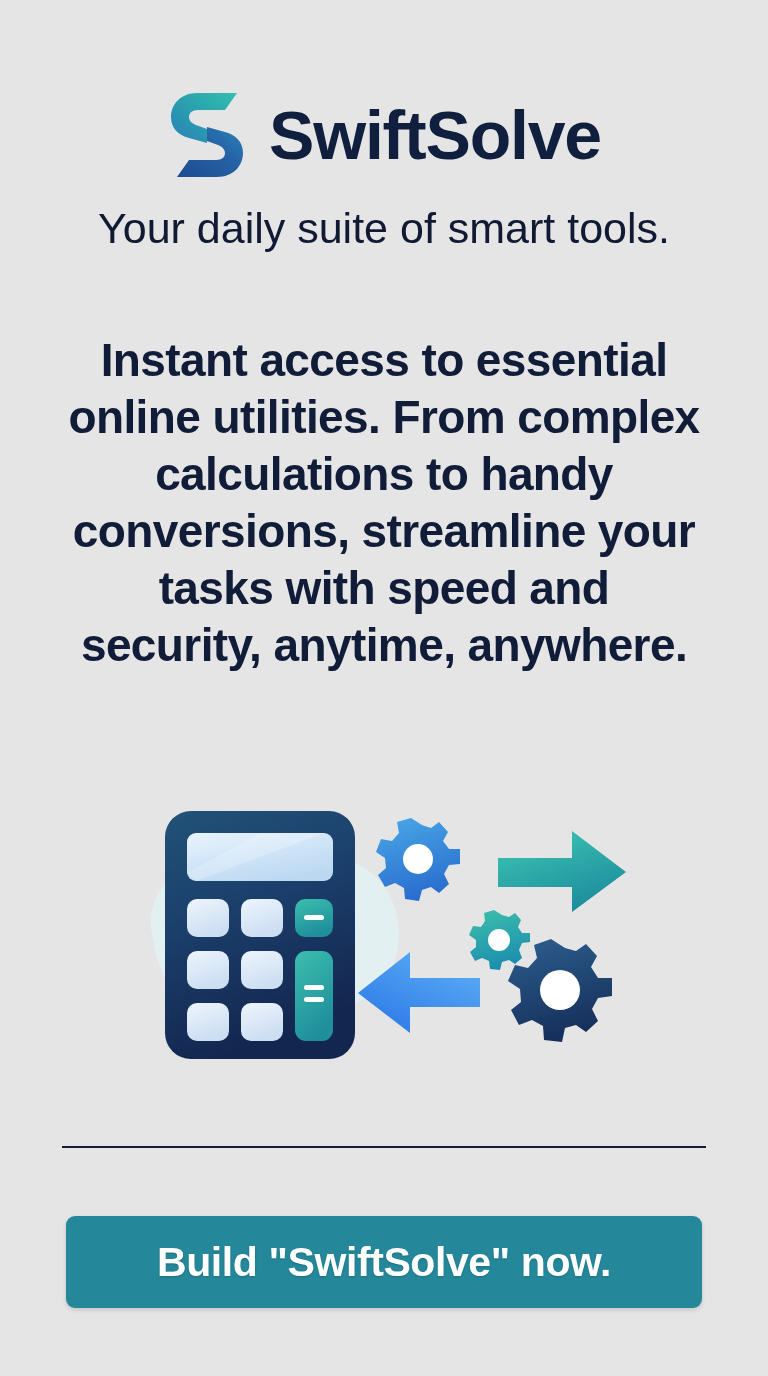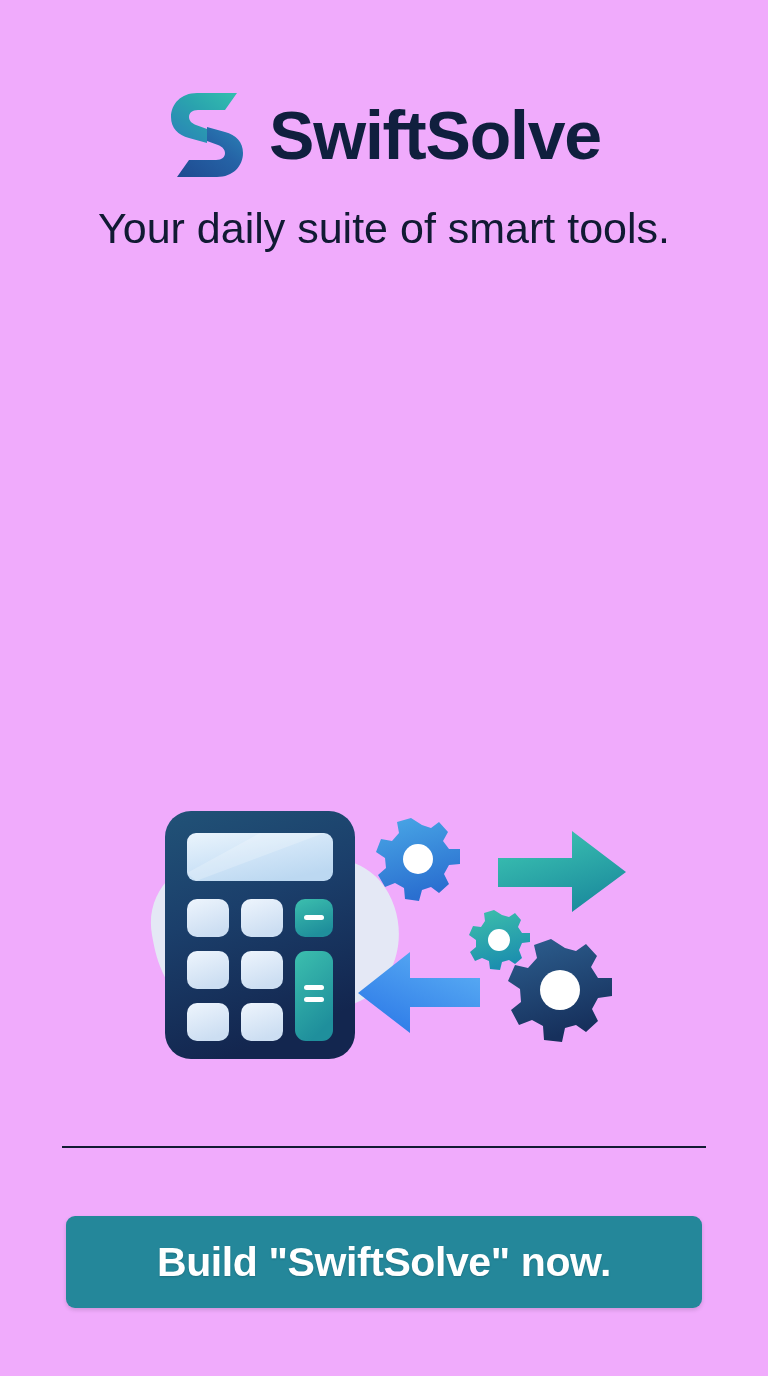--- a/index.html
+++ b/index.html
@@ -12,21 +12,21 @@
     height: 1376px;
     overflow: hidden;
     font-family: "Liberation Sans", sans-serif;
     -webkit-font-smoothing: antialiased;
   }
 
   .page {
     position: relative;
     width: 768px;
     height: 1376px;
-    background: #f0abfc;
+    background: #e5e5e5;
     box-sizing: border-box;
   }
 
   
   .brand-row {
     position: absolute;
     top: 82px;
     left: 0;
     width: 768px;
     height: 106px;
@@ -147,20 +147,21 @@
 
       <path d="M70 6 H30 C14 6 4 17 4 30 C4 41 11 48 22 51 L40 56 L40 42 L29 38 C24 36 22 33 22 30 C22 26 25 23 31 23 H58 Z" fill="url(#logoGradTop)"></path>
 
       <path d="M10 90 H50 C66 90 76 79 76 66 C76 55 69 48 58 45 L40 40 L40 54 L51 58 C56 60 58 63 58 66 C58 70 55 73 49 73 H22 Z" fill="url(#logoGradBot)"></path>
     </svg>
     <div class="brand-name">SwiftSolve</div>
   </div>
 
   <div class="tagline">Your daily suite of smart tools.</div>
 
+  <div class="body-copy">Instant access to essential online utilities. From complex calculations to handy conversions, streamline your tasks with speed and security, anytime, anywhere.</div>
 
   <div class="illustration">
     <svg viewBox="0 0 500 290" aria-hidden="true">
       <defs>
         <linearGradient id="calcBody" x1="0" y1="0" x2="0.3" y2="1">
           <stop offset="0%" stop-color="#215277"></stop>
           <stop offset="45%" stop-color="#1b3f6b"></stop>
           <stop offset="100%" stop-color="#13264f"></stop>
         </linearGradient>
         <linearGradient id="screenGrad" x1="0" y1="0" x2="0.6" y2="1">

